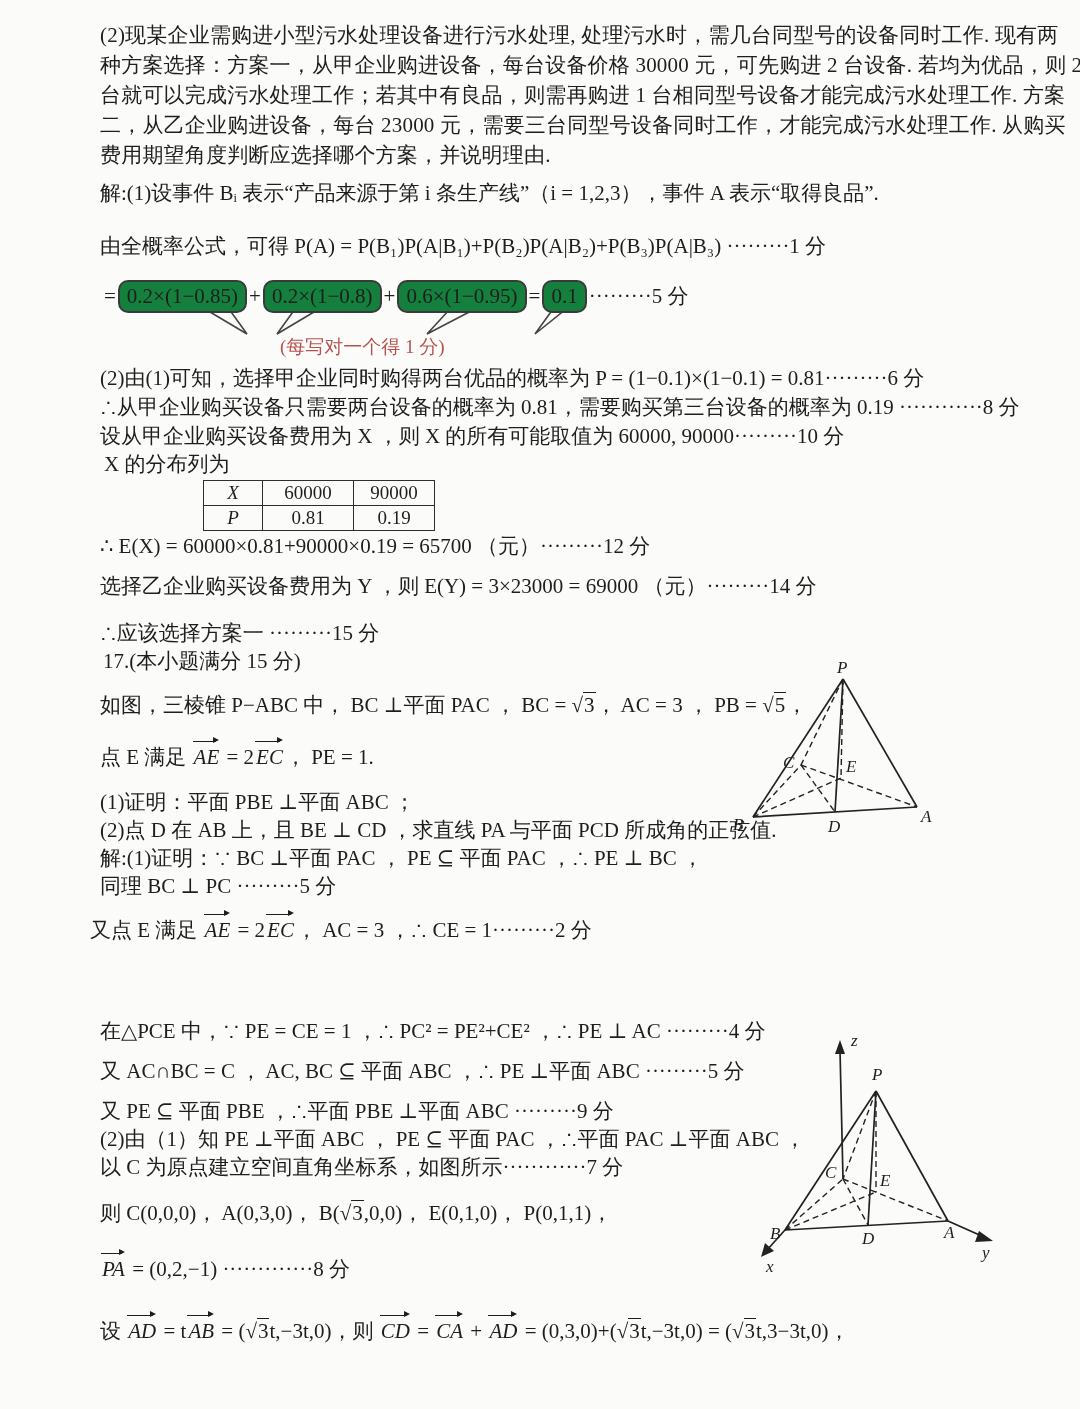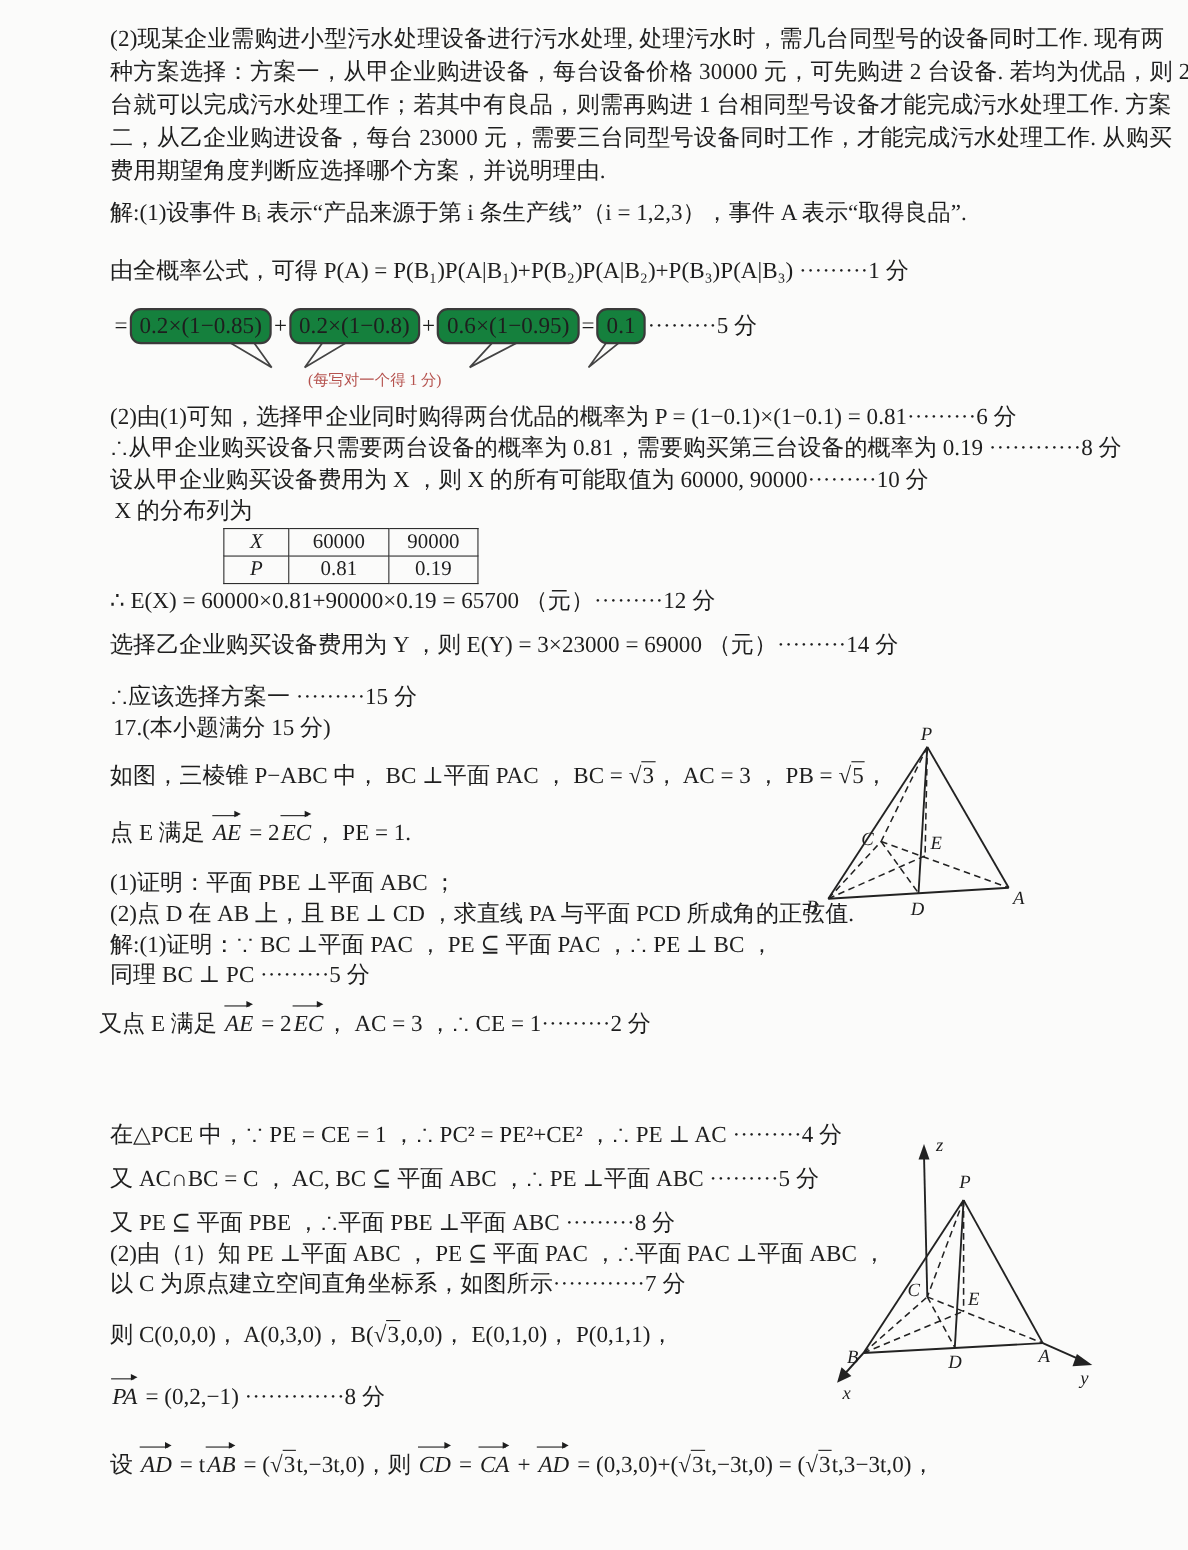--- a/index.html
+++ b/index.html
@@ -3,21 +3,21 @@
 <meta charset="utf-8">
 <style>
   html,body{margin:0;padding:0;background:#e8e8e8;}
   .page{
     position:relative;width:1080px;height:1409px;margin:0 auto;
     background:#fbfbfa;color:#1e1e1e;overflow:hidden;
     font-family:"Liberation Serif","DejaVu Serif",serif;
   }
   .ln{position:absolute;font-size:21px;line-height:27px;white-space:nowrap;}
   .wide{letter-spacing:0.2px;}
-  .red{color:#b5524e;font-size:14px;}
+  .red{color:#b5524e;font-size:19px;}
   .box{
     display:inline-block;border:2px solid #3a3a3a;border-radius:10px;
     padding:1px 7px;margin:0 2px;background:#15803d;position:relative;z-index:2;
   }
   .vec{font-style:italic;position:relative;display:inline-block;padding:0 2px;}
   .vec::after{content:"";position:absolute;left:1px;right:5px;top:-3px;border-top:1.4px solid #1e1e1e;}
   .vec::before{content:"";position:absolute;right:-1px;top:-7px;width:0;height:0;border:3.5px solid transparent;border-left:6px solid #1e1e1e;}
   .rad{border-top:1.4px solid #1e1e1e;padding:0 1px;}
   table.dist{position:absolute;border-collapse:collapse;font-size:19px;background:#fbfbfa;}
   table.dist td{border:1.7px solid #2e2e2e;padding:1px 8px;text-align:center;}
@@ -80,21 +80,21 @@
   <div class="ln" style="left:103px;top:648px">17.(本小题满分 15 分)</div>
   <div class="ln" style="left:100px;top:692px"><span>如图，三棱锥 P−ABC 中， BC ⊥平面 PAC ， BC = </span><span>√</span><span class="rad">3</span><span>， AC = 3 ， PB = </span><span>√</span><span class="rad">5</span><span>，</span></div>
   <div class="ln" style="left:100px;top:744px"><span>点 E 满足 </span><span class="vec">AE</span><span> = 2</span><span class="vec">EC</span><span>， PE = 1.</span></div>
   <div class="ln" style="left:100px;top:789px">(1)证明：平面 PBE ⊥平面 ABC ；</div>
   <div class="ln" style="left:100px;top:817px">(2)点 D 在 AB 上，且 BE ⊥ CD ，求直线 PA 与平面 PCD 所成角的正弦值.</div>
   <div class="ln" style="left:100px;top:845px">解:(1)证明：∵ BC ⊥平面 PAC ， PE ⊆ 平面 PAC ，∴ PE ⊥ BC ，</div>
   <div class="ln" style="left:100px;top:873px">同理 BC ⊥ PC ·········5 分</div>
   <div class="ln" style="left:90px;top:917px"><span>又点 E 满足 </span><span class="vec">AE</span><span> = 2</span><span class="vec">EC</span><span>， AC = 3 ，∴ CE = 1·········2 分</span></div>
   <div class="ln" style="left:100px;top:1018px">在△PCE 中，∵ PE = CE = 1 ，∴ PC² = PE²+CE² ，∴ PE ⊥ AC ·········4 分</div>
   <div class="ln" style="left:100px;top:1058px">又 AC∩BC = C ， AC, BC ⊆ 平面 ABC ，∴ PE ⊥平面 ABC ·········5 分</div>
-  <div class="ln" style="left:100px;top:1098px">又 PE ⊆ 平面 PBE ，∴平面 PBE ⊥平面 ABC ·········8 分</div>
+  <div class="ln" style="left:100px;top:1098px">又 PE ⊆ 平面 PBE ，∴平面 PBE ⊥平面 ABC ·········9 分</div>
   <div class="ln" style="left:100px;top:1126px">(2)由（1）知 PE ⊥平面 ABC ， PE ⊆ 平面 PAC ，∴平面 PAC ⊥平面 ABC ，</div>
   <div class="ln" style="left:100px;top:1154px">以 C 为原点建立空间直角坐标系，如图所示············7 分</div>
   <div class="ln" style="left:100px;top:1200px"><span>则 C(0,0,0)， A(0,3,0)， B(</span><span>√</span><span class="rad">3</span><span>,0,0)， E(0,1,0)， P(0,1,1)，</span></div>
   <div class="ln" style="left:100px;top:1256px"><span class="vec">PA</span><span> = (0,2,−1) ·············8 分</span></div>
   <div class="ln" style="left:100px;top:1318px"><span>设 </span><span class="vec">AD</span><span> = t</span><span class="vec">AB</span><span> = (</span><span>√</span><span class="rad">3</span><span>t,−3t,0)，则 </span><span class="vec">CD</span><span> = </span><span class="vec">CA</span><span> + </span><span class="vec">AD</span><span> = (0,3,0)+(</span><span>√</span><span class="rad">3</span><span>t,−3t,0) = (</span><span>√</span><span class="rad">3</span><span>t,3−3t,0)，</span></div>
 
   <svg class="fig" style="left:725px;top:658px" width="215" height="190" viewBox="0 0 215 190">
 
     <line x1="118" y1="21" x2="28" y2="159" stroke-width="1.7"></line>
     <line x1="118" y1="21" x2="192" y2="149" stroke-width="1.7"></line>

